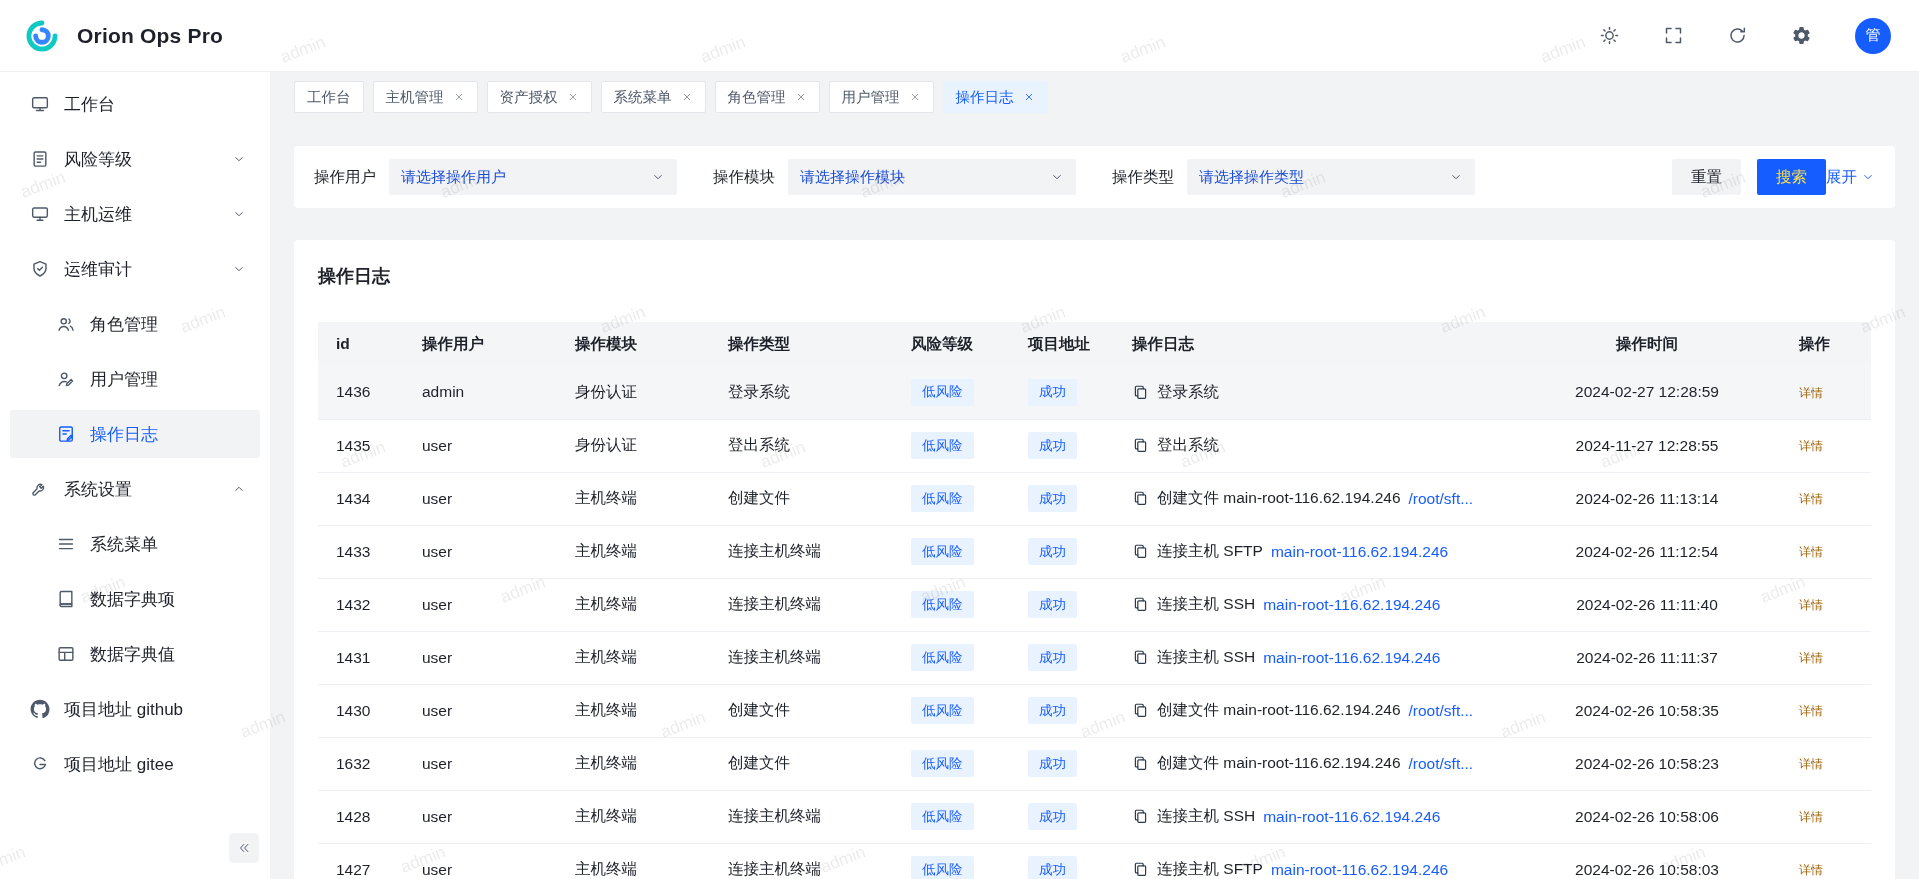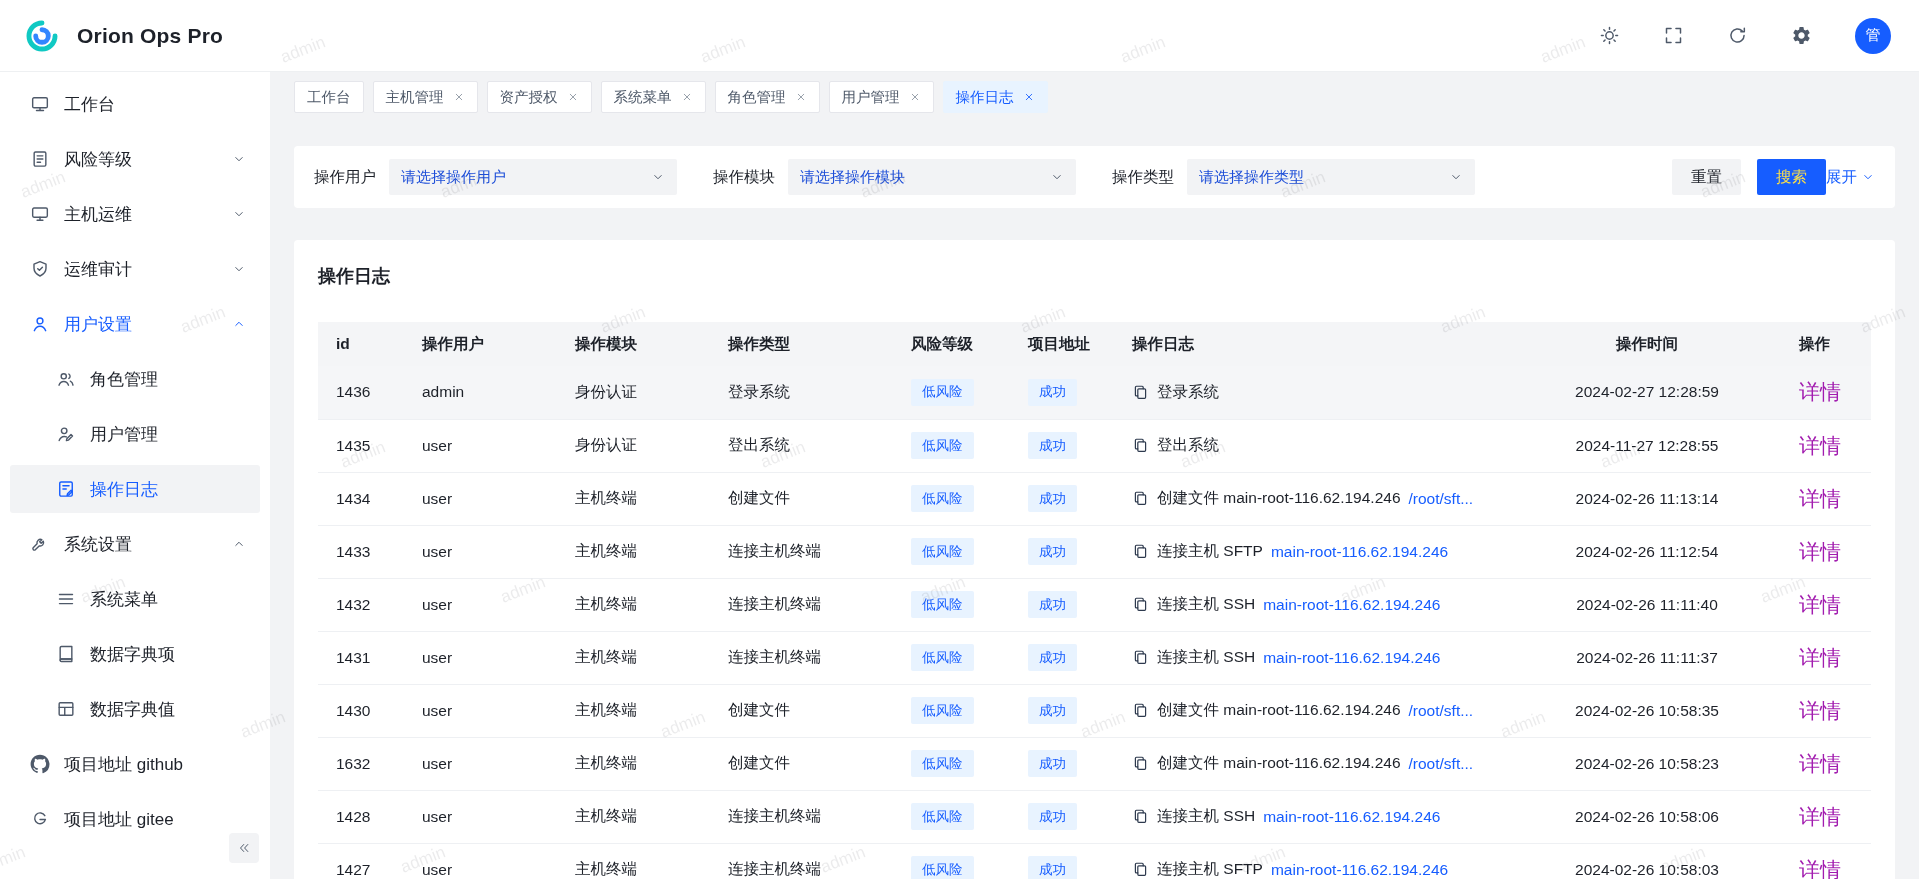--- a/index.html
+++ b/index.html
@@ -77,21 +77,21 @@
   td { height:53px; border-bottom:1px solid #eef0f3; font-size:15.5px; color:#1d2129;
     padding:0 18px; white-space:nowrap; overflow:hidden; }
   tr.hl td { background:#f5f6f8; }
   th.col-time, td.col-time { text-align:center; }
   .tag { display:inline-flex; align-items:center; height:27px; padding:0 11px;
     background:#e8f3ff; color:#165dff; font-size:13.5px; border-radius:2px; }
   .log-cell { display:flex; align-items:center; gap:8px; overflow:hidden; }
   .log-cell .cicon { width:17px; height:17px; color:#2e3a4e; flex-shrink:0; }
   .log-text { color:#1d2129; }
   .log-link { color:#165dff; cursor:pointer; text-decoration:none; }
-  .detail-link { color:#a21caf; cursor:pointer; text-decoration:none; font-size:21px; }
+  .detail-link { color:#a16207; cursor:pointer; text-decoration:none; font-size:12px; }
 
   
   .watermark { position:fixed; left:0; top:0; width:1919px; height:879px;
     pointer-events:none; z-index:30; overflow:hidden; }
   .wm { position:absolute; font-size:17px; color:rgba(29,33,41,0.09);
     transform:rotate(-21deg); white-space:nowrap; }
 </style>
 </head>
 <body>
 
@@ -181,34 +181,20 @@
               <path d="M9.3 11.6l2 2 3.6-3.6"></path>
             </svg>
           </span>
           <span class="mlabel" data-name="sidebar-item-label">运维审计</span>
           <span class="chev" data-name="chevron-down-icon">
             <svg viewBox="0 0 24 24" fill="none" stroke="currentColor" stroke-width="1.7" stroke-linecap="round" stroke-linejoin="round">
               <path d="M6.5 9.5L12 15l5.5-5.5"></path>
             </svg>
           </span>
         </div>
-        <div class="menu-item active" data-name="sidebar-item-user-settings">
-          <span class="micon" data-name="user-icon">
-            <svg viewBox="0 0 24 24" fill="none" stroke="currentColor" stroke-width="1.7" stroke-linecap="round" stroke-linejoin="round">
-              <circle cx="12" cy="8.3" r="3.5"></circle>
-              <path d="M5.2 20c1.5-3.7 3.9-5.3 6.8-5.3s5.3 1.6 6.8 5.3"></path>
-            </svg>
-          </span>
-          <span class="mlabel" data-name="sidebar-item-label">用户设置</span>
-          <span class="chev" data-name="chevron-up-icon">
-            <svg viewBox="0 0 24 24" fill="none" stroke="currentColor" stroke-width="1.7" stroke-linecap="round" stroke-linejoin="round">
-              <path d="M6.5 14.5L12 9l5.5 5.5"></path>
-            </svg>
-          </span>
-        </div>
         <div data-name="submenu-user-settings">
           <div class="menu-item sub" data-name="sidebar-item-role-management">
             <span class="micon" data-name="roles-icon">
               <svg viewBox="0 0 24 24" fill="none" stroke="currentColor" stroke-width="1.7" stroke-linecap="round" stroke-linejoin="round">
                 <circle cx="9.3" cy="8.7" r="3.1"></circle>
                 <path d="M3.6 19.4c1.2-3 3.2-4.4 5.7-4.4s4.5 1.4 5.7 4.4"></path>
                 <path d="M15.4 6a3.1 3.1 0 0 1 0 5.3M17.2 14.6c1.7.8 2.8 2.4 3.2 4.8"></path>
               </svg>
             </span>
             <span class="mlabel" data-name="sidebar-item-label">角色管理</span>

